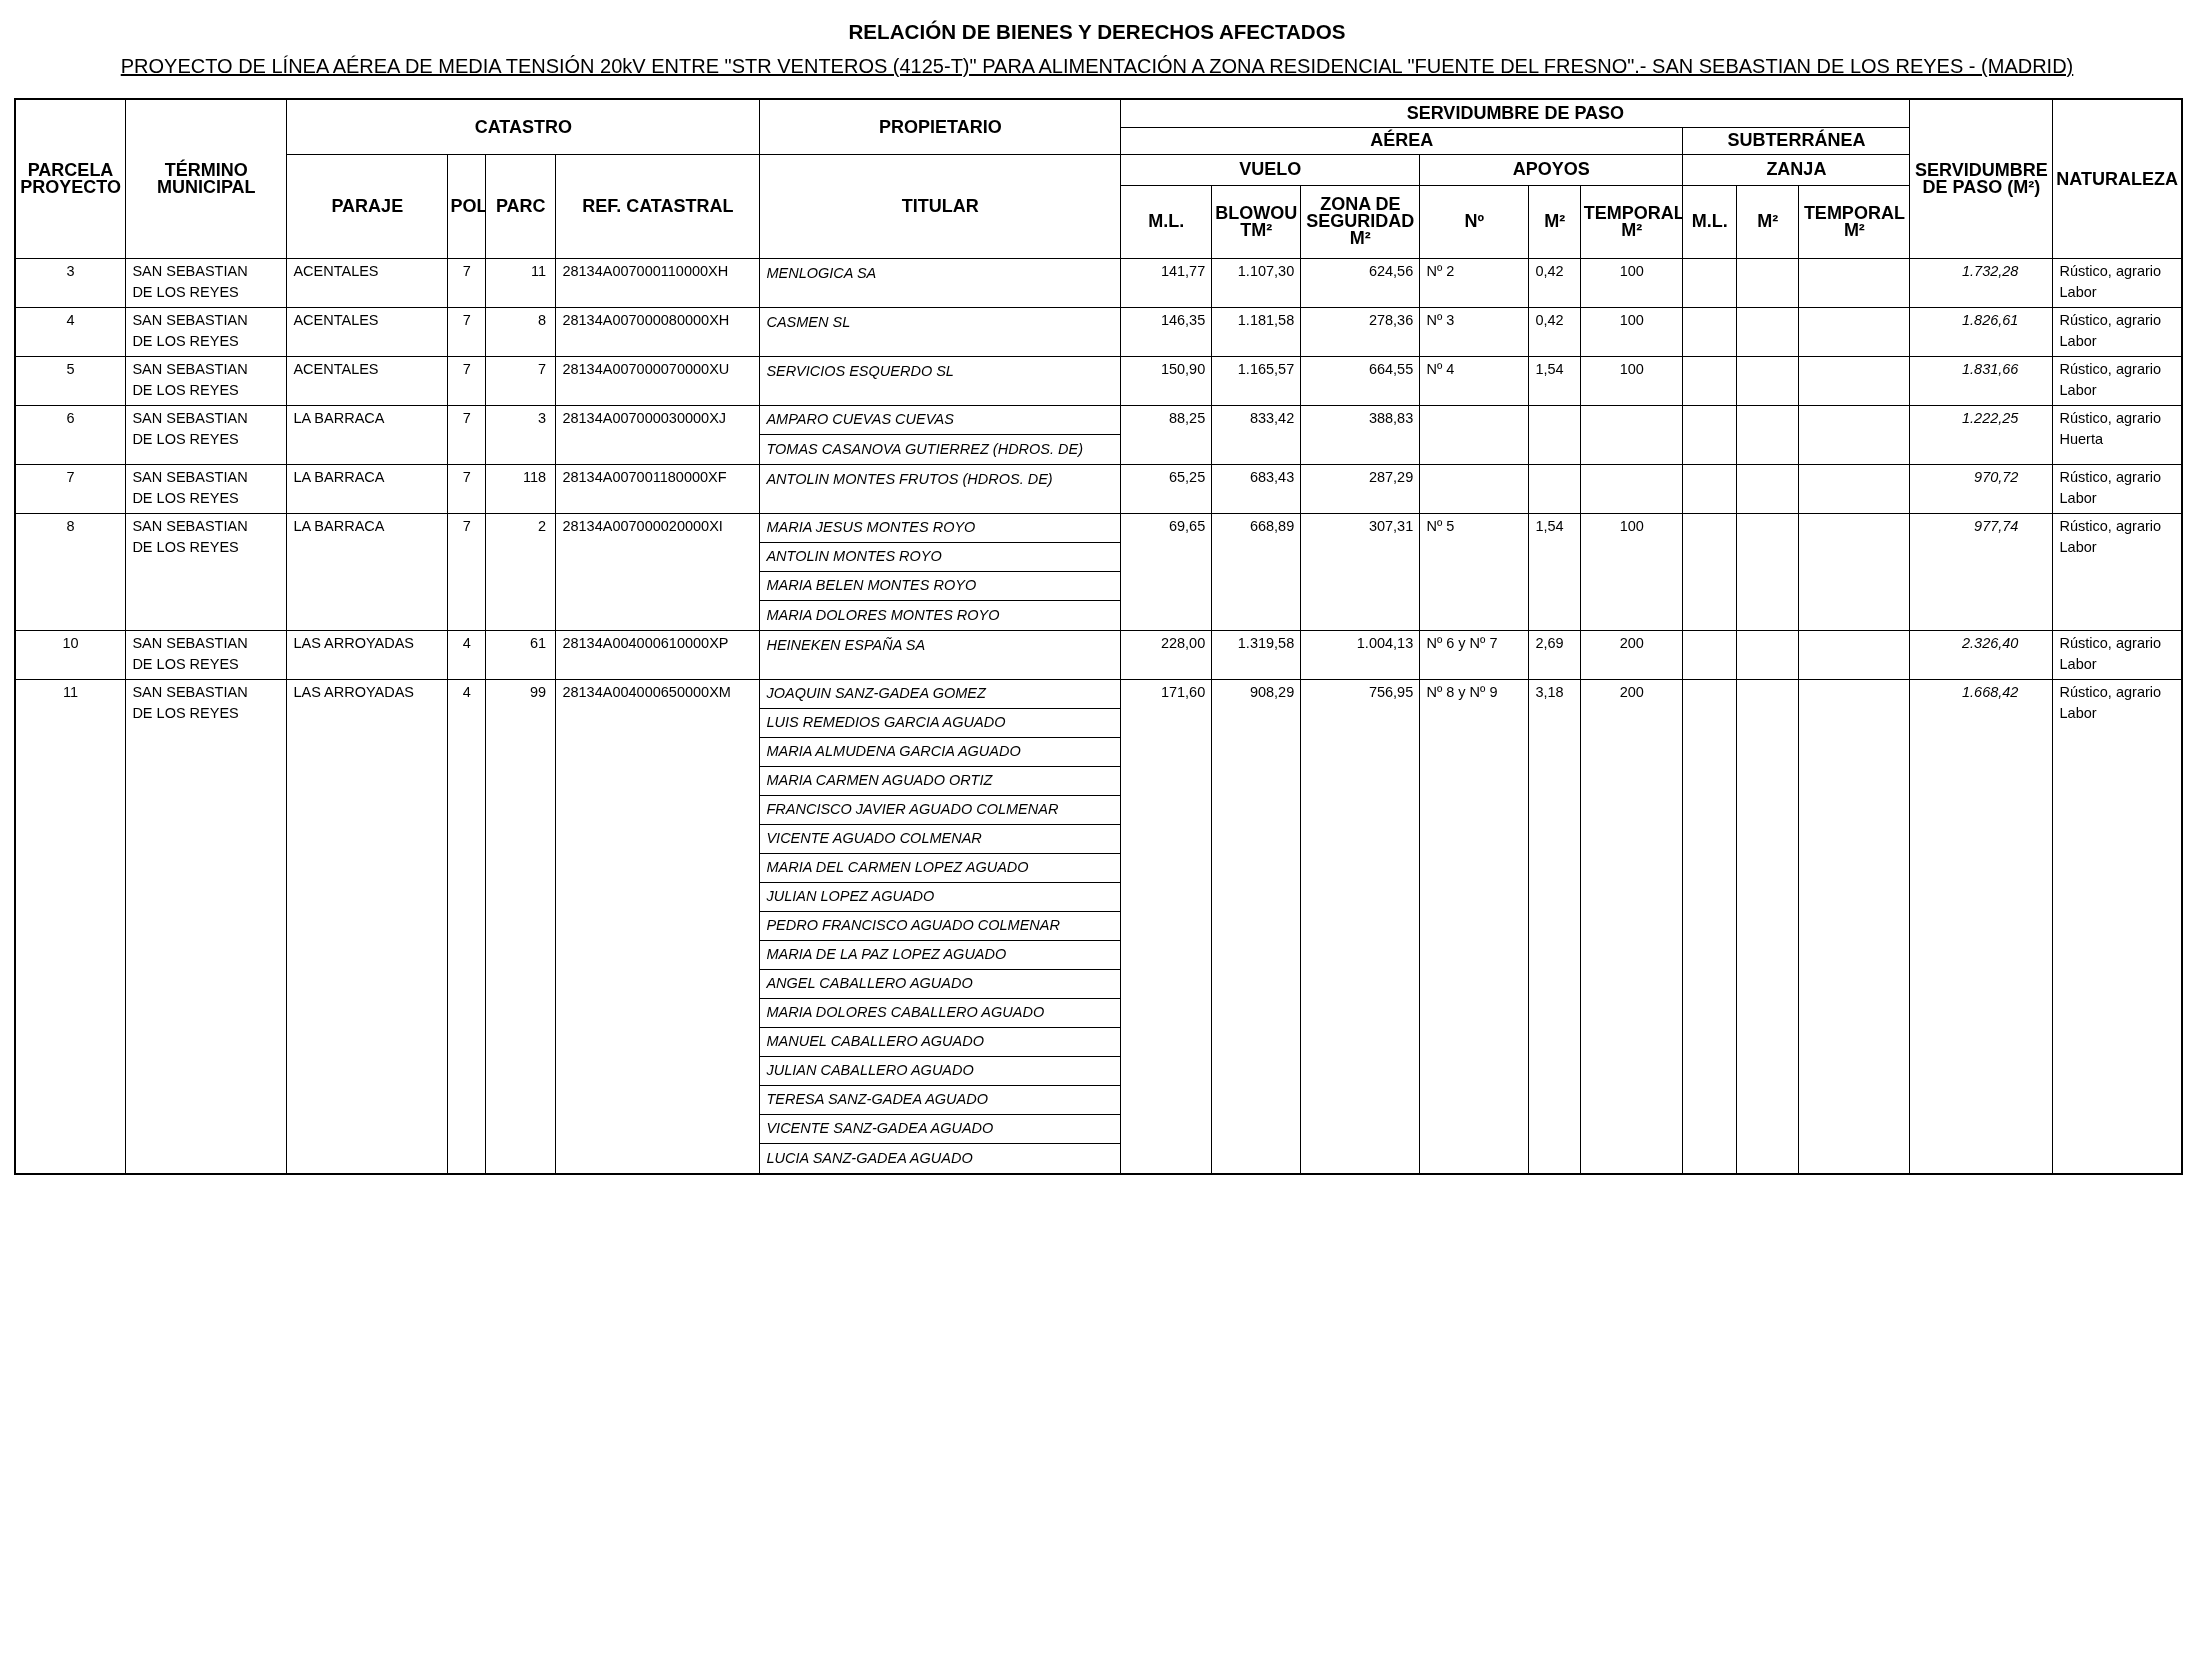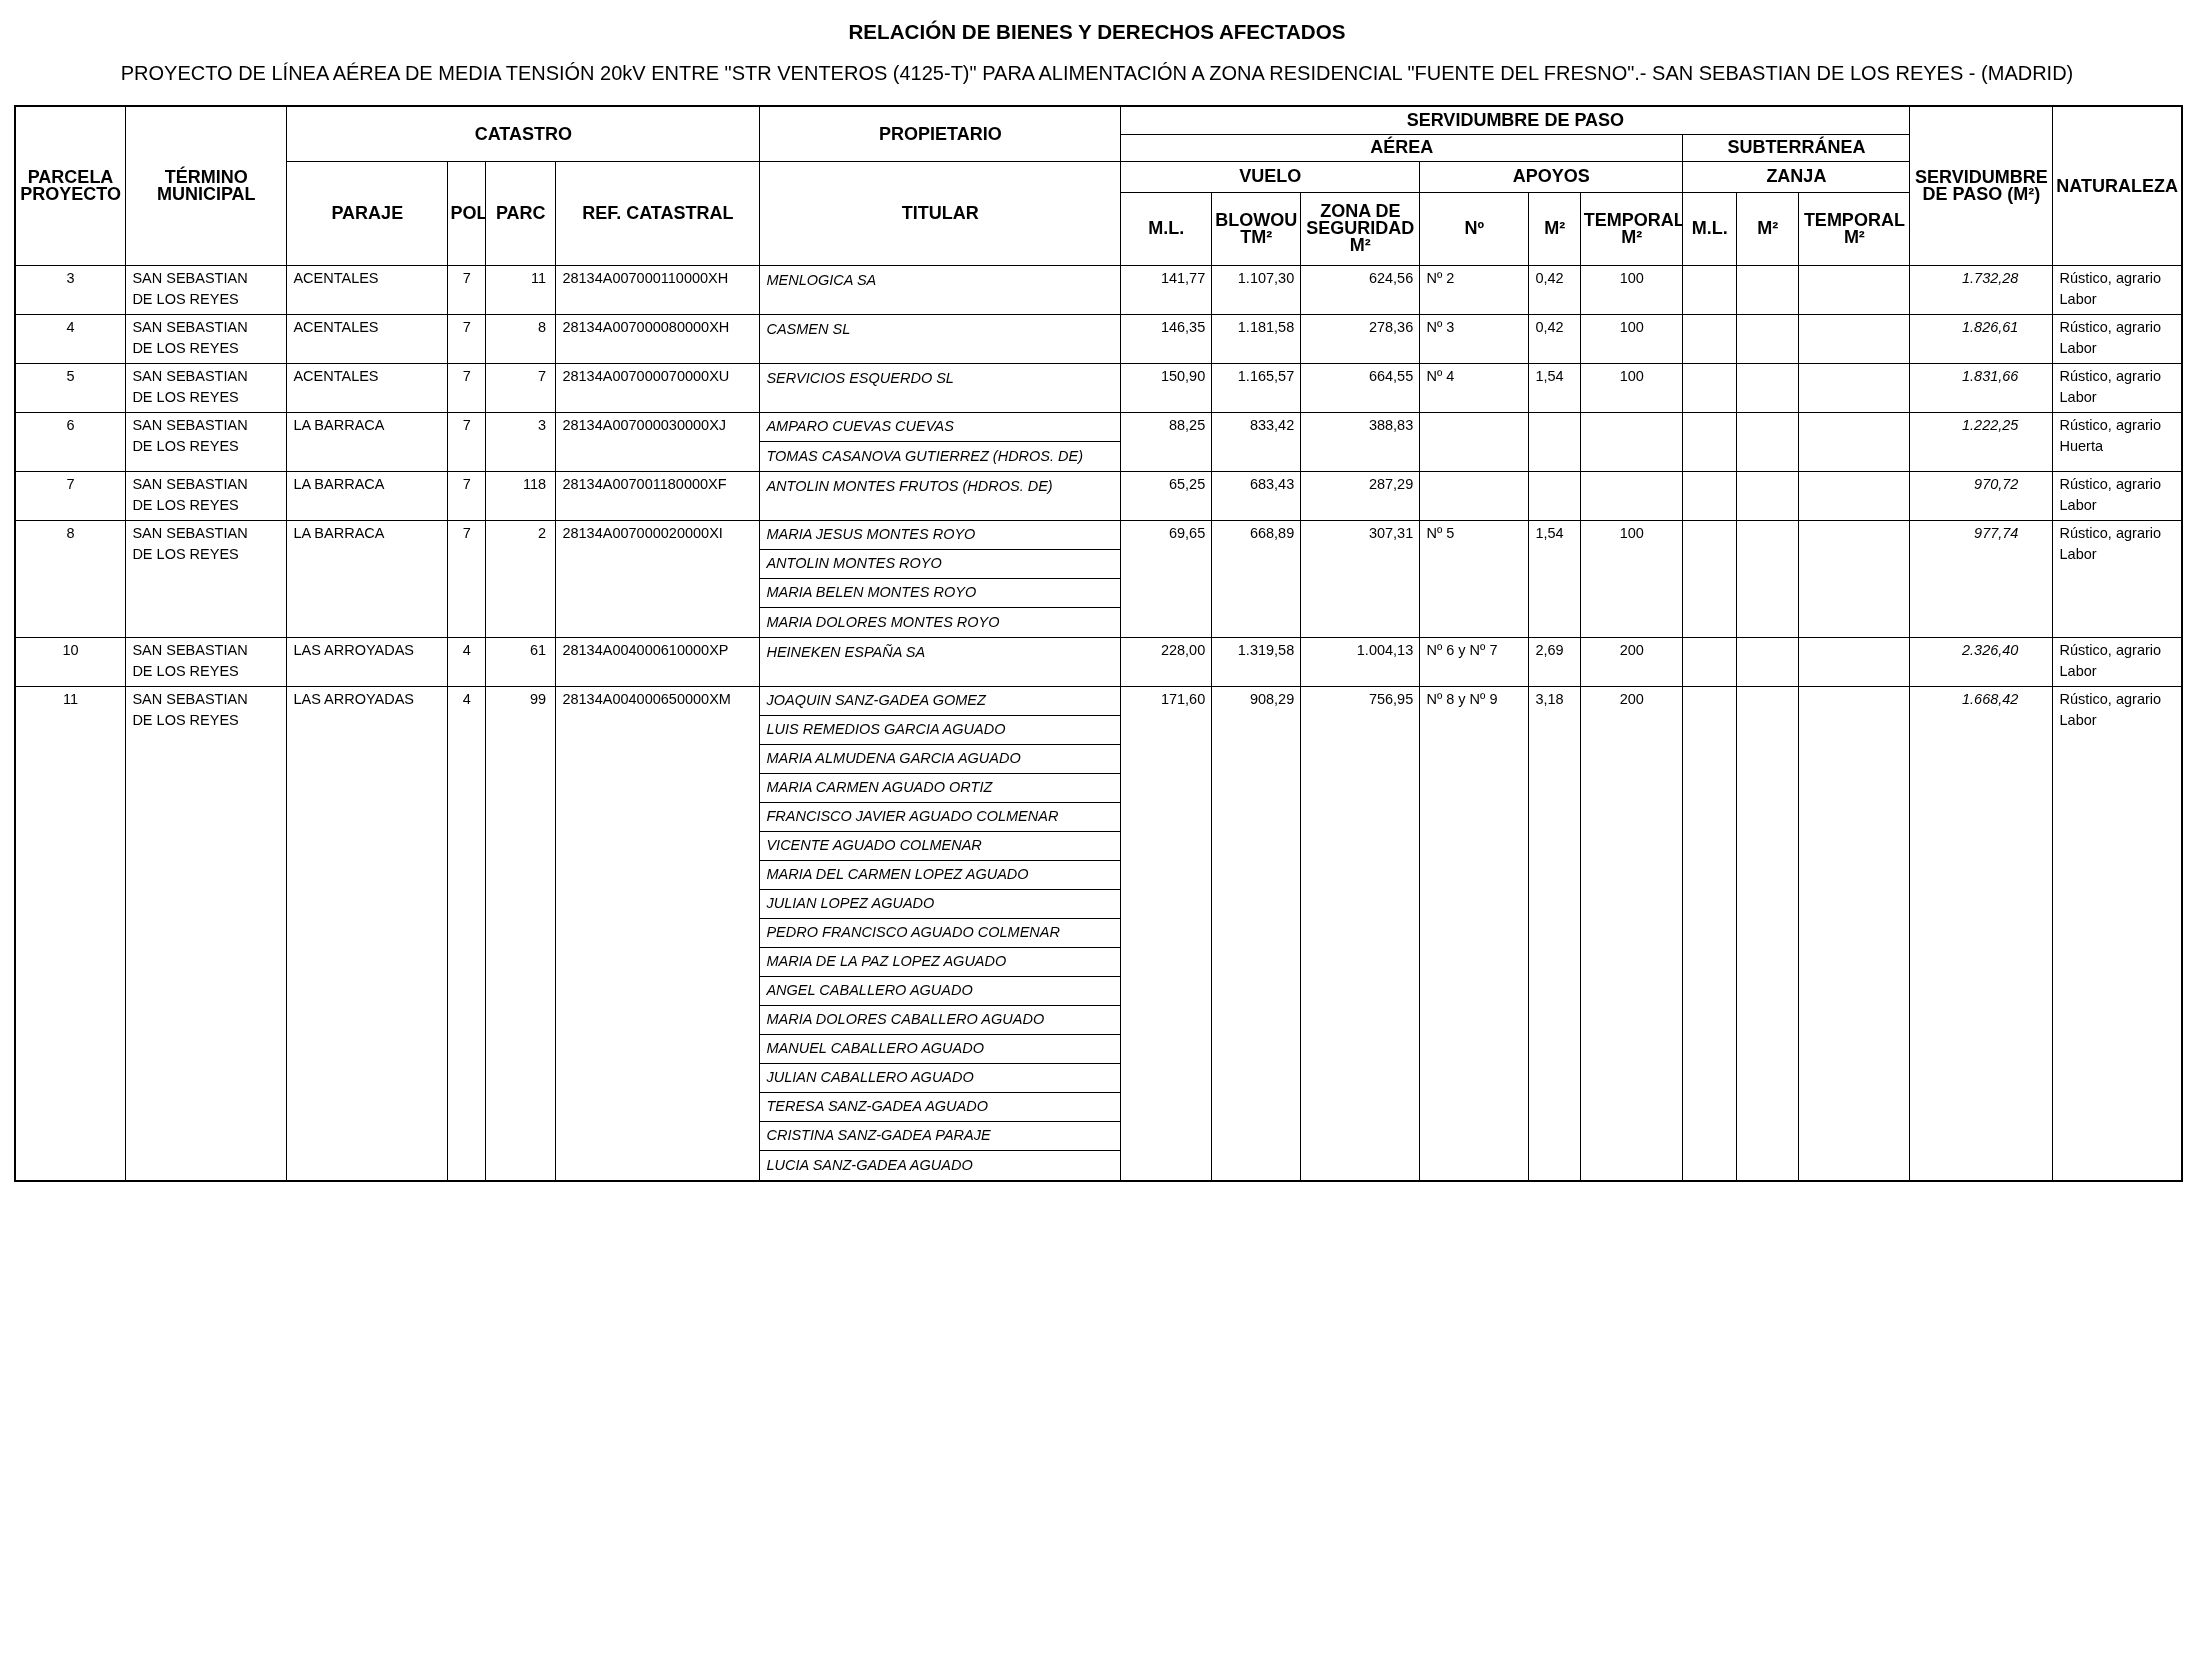--- a/index.html
+++ b/index.html
@@ -8,21 +8,21 @@
     font-family: "Liberation Sans", "DejaVu Sans", sans-serif;
     color: #000;
   }
   .page { padding: 10.7px 13.8px 0 13.8px; }
   .doc-title {
     text-align: center; font-weight: bold; font-size: 20.6px; line-height: 24.4px;
     padding-top: 9.2px;
   }
   .doc-subtitle {
     text-align: center; font-weight: normal; font-size: 20px; line-height: 23px;
-    margin-top: 18px; white-space: nowrap;
+    margin-top: 11px; white-space: nowrap; text-decoration: underline;
   }
   table.main {
     border-collapse: collapse; table-layout: fixed;
     width: 2167px; margin-top: 20px;
     border: 2.3px solid #000;
   }
   .main th, .main td { border: 1.5px solid #000; }
   .main th {
     font-size: 18px; font-weight: bold; text-align: center; vertical-align: middle;
     line-height: 17px; padding: 1.5px 2.3px; overflow: hidden;
@@ -331,21 +331,21 @@
             <div class="titular-line with-sep">VICENTE AGUADO COLMENAR</div>
             <div class="titular-line with-sep">MARIA DEL CARMEN LOPEZ AGUADO</div>
             <div class="titular-line with-sep">JULIAN LOPEZ AGUADO</div>
             <div class="titular-line with-sep">PEDRO FRANCISCO AGUADO COLMENAR</div>
             <div class="titular-line with-sep">MARIA DE LA PAZ LOPEZ AGUADO</div>
             <div class="titular-line with-sep">ANGEL CABALLERO AGUADO</div>
             <div class="titular-line with-sep">MARIA DOLORES CABALLERO AGUADO</div>
             <div class="titular-line with-sep">MANUEL CABALLERO AGUADO</div>
             <div class="titular-line with-sep">JULIAN CABALLERO AGUADO</div>
             <div class="titular-line with-sep">TERESA SANZ-GADEA AGUADO</div>
-            <div class="titular-line with-sep">CRISTINA SANZ-GADEA PARAJE</div>
+            <div class="titular-line with-sep">VICENTE SANZ-GADEA AGUADO</div>
             <div class="titular-line">LUCIA SANZ-GADEA AGUADO</div>
           </td>
           <td class="c-right">171,60</td>
           <td class="c-right">908,29</td>
           <td class="c-right">756,95</td>
           <td>Nº 8 y Nº 9</td>
           <td>3,18</td>
           <td class="c-center">200</td>
           <td></td>
           <td></td>

